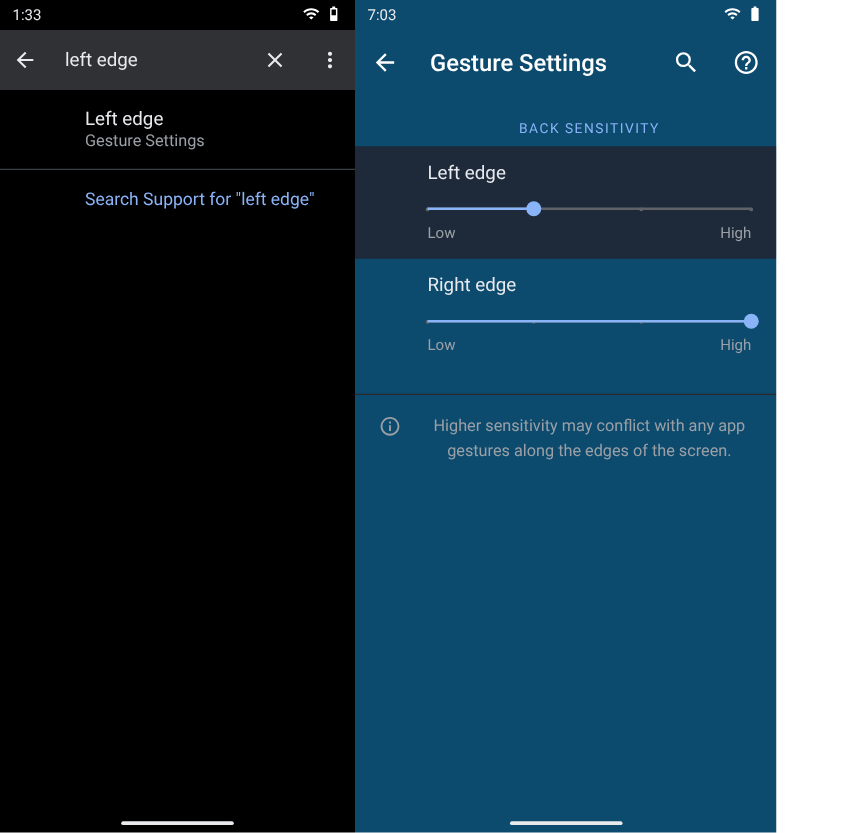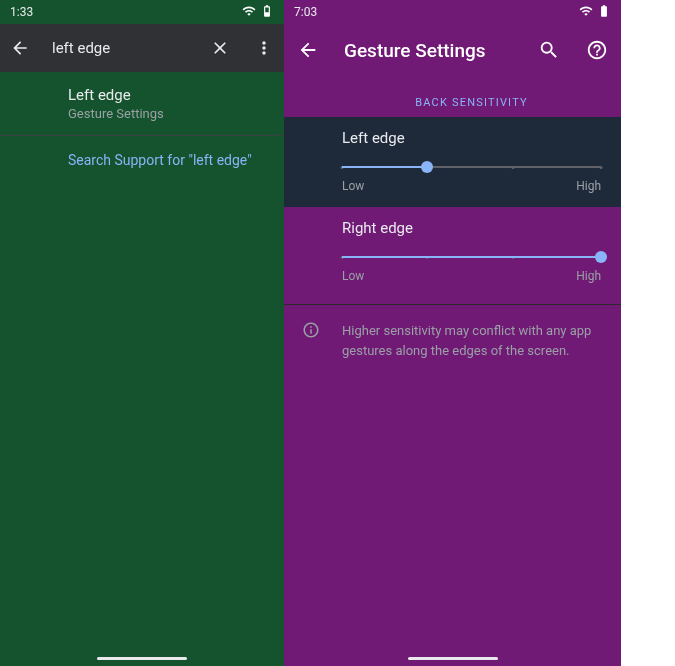--- a/index.html
+++ b/index.html
@@ -5,22 +5,22 @@
   * { margin: 0; padding: 0; box-sizing: border-box; }
   body {
     background: #fff;
     font-family: Roboto, "Segoe UI", Arial, sans-serif;
     width: 675px;
     height: 666px;
     display: flex;
     overflow: hidden;
   }
   .screen { height: 666px; position: relative; overflow: hidden; }
-  .screen-left { width: 284px; background: #14532d; }
-  .screen-right { width: 337px; background: #701a75; }
+  .screen-left { width: 284px; background: #000000; }
+  .screen-right { width: 337px; background: #0c4a6e; }
 
   
   .statusbar {
     height: 24px;
     display: flex;
     align-items: center;
     justify-content: space-between;
     padding: 0 10px;
     font-size: 12px;
     color: #e8eaed;
@@ -92,21 +92,22 @@
     position: absolute; width: 3px; height: 3px; border-radius: 50%;
     background: #5f6368; transform: translateX(-50%);
   }
   .slider-ends { display: flex; justify-content: space-between; color: #9aa0a6; font-size: 12px; text-align: right; }
 
   .info-row {
     display: flex;
     padding: 16px 20px 16px 18px;
     gap: 20px;
     border-top: 1px solid #2a2a2a;
-    margin-top: 7px;
+    margin-top: 18px;
+    text-align: center;
   }
   .info-row .info-icon { width: 20px; flex-shrink: 0; }
   .info-row .info-icon svg { width: 18px; height: 18px; fill: #9aa0a6; }
   .info-text { color: #9aa0a6; font-size: 13px; line-height: 1.5; }
 
   .nav-handle {
     position: absolute;
     bottom: 6px;
     left: 50%;
     transform: translateX(-50%);

